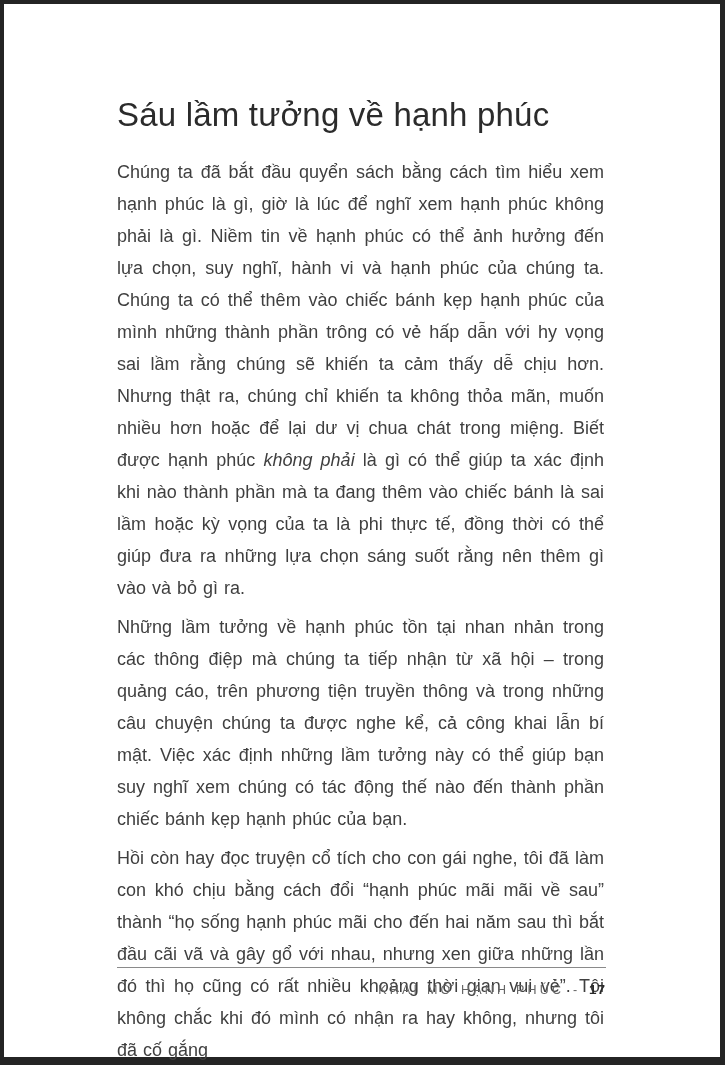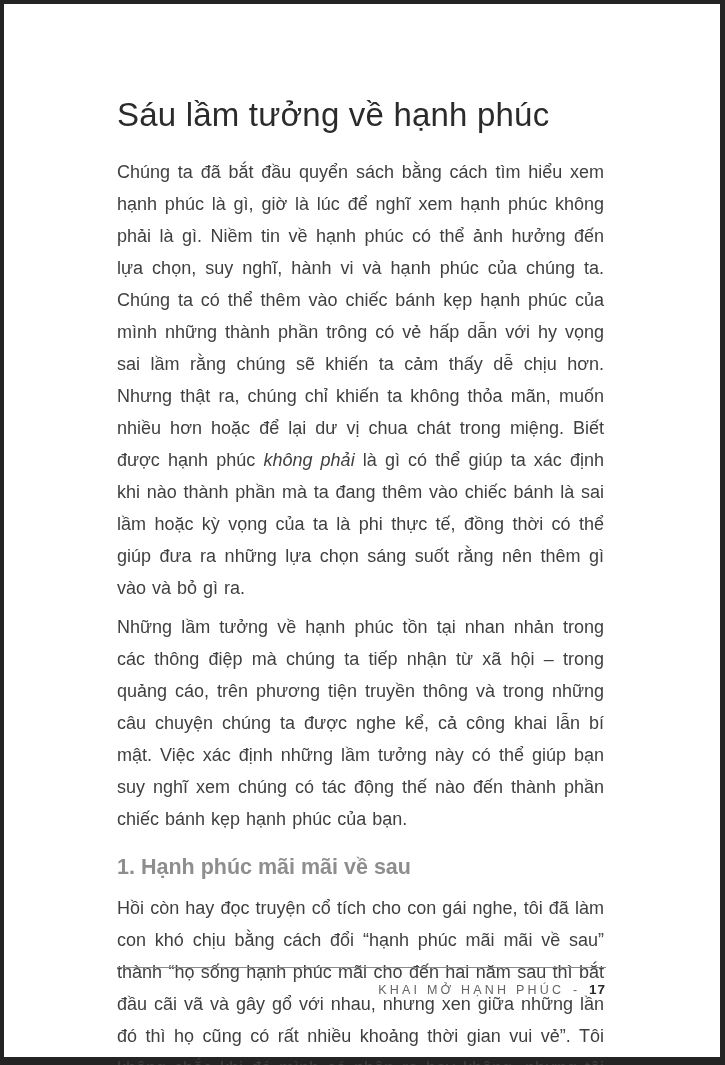--- a/index.html
+++ b/index.html
@@ -90,21 +90,20 @@
 
 <div class="page">
   <main class="content">
 
     <h1 class="chapter-title">Sáu lầm tưởng về hạnh phúc</h1>
 
     <p class="body-para"><span>Chúng ta đã bắt đầu quyển sách bằng cách tìm hiểu xem hạnh phúc là gì, giờ là lúc để nghĩ xem hạnh phúc không phải là gì. Niềm tin về hạnh phúc có thể ảnh hưởng đến lựa chọn, suy nghĩ, hành vi và hạnh phúc của chúng ta. Chúng ta có thể thêm vào chiếc bánh kẹp hạnh phúc của mình những thành phần trông có vẻ hấp dẫn với hy vọng sai lầm rằng chúng sẽ khiến ta cảm thấy dễ chịu hơn. Nhưng thật ra, chúng chỉ khiến ta không thỏa mãn, muốn nhiều hơn hoặc để lại dư vị chua chát trong miệng. Biết được hạnh phúc </span><em>không phải</em><span> là gì có thể giúp ta xác định khi nào thành phần mà ta đang thêm vào chiếc bánh là sai lầm hoặc kỳ vọng của ta là phi thực tế, đồng thời có thể giúp đưa ra những lựa chọn sáng suốt rằng nên thêm gì vào và bỏ gì ra.</span></p>
 
     <p class="body-para">Những lầm tưởng về hạnh phúc tồn tại nhan nhản trong các thông điệp mà chúng ta tiếp nhận từ xã hội – trong quảng cáo, trên phương tiện truyền thông và trong những câu chuyện chúng ta được nghe kể, cả công khai lẫn bí mật. Việc xác định những lầm tưởng này có thể giúp bạn suy nghĩ xem chúng có tác động thế nào đến thành phần chiếc bánh kẹp hạnh phúc của bạn.</p>
 
-    <h2 class="section-heading">1. Hạnh phúc mãi mãi về sau</h2>
 
     <p class="body-para">Hồi còn hay đọc truyện cổ tích cho con gái nghe, tôi đã làm con khó chịu bằng cách đổi “hạnh phúc mãi mãi về sau” thành “họ sống hạnh phúc mãi cho đến hai năm sau thì bắt đầu cãi vã và gây gổ với nhau, nhưng xen giữa những lần đó thì họ cũng có rất nhiều khoảng thời gian vui vẻ”. Tôi không chắc khi đó mình có nhận ra hay không, nhưng tôi đã cố gắng</p>
 
   </main>
 
   <footer class="page-footer">
     <hr class="footer-rule">
     <div class="footer-text">
       <span>KHAI MỞ HẠNH PHÚC</span>
       <span class="separator">-</span>

